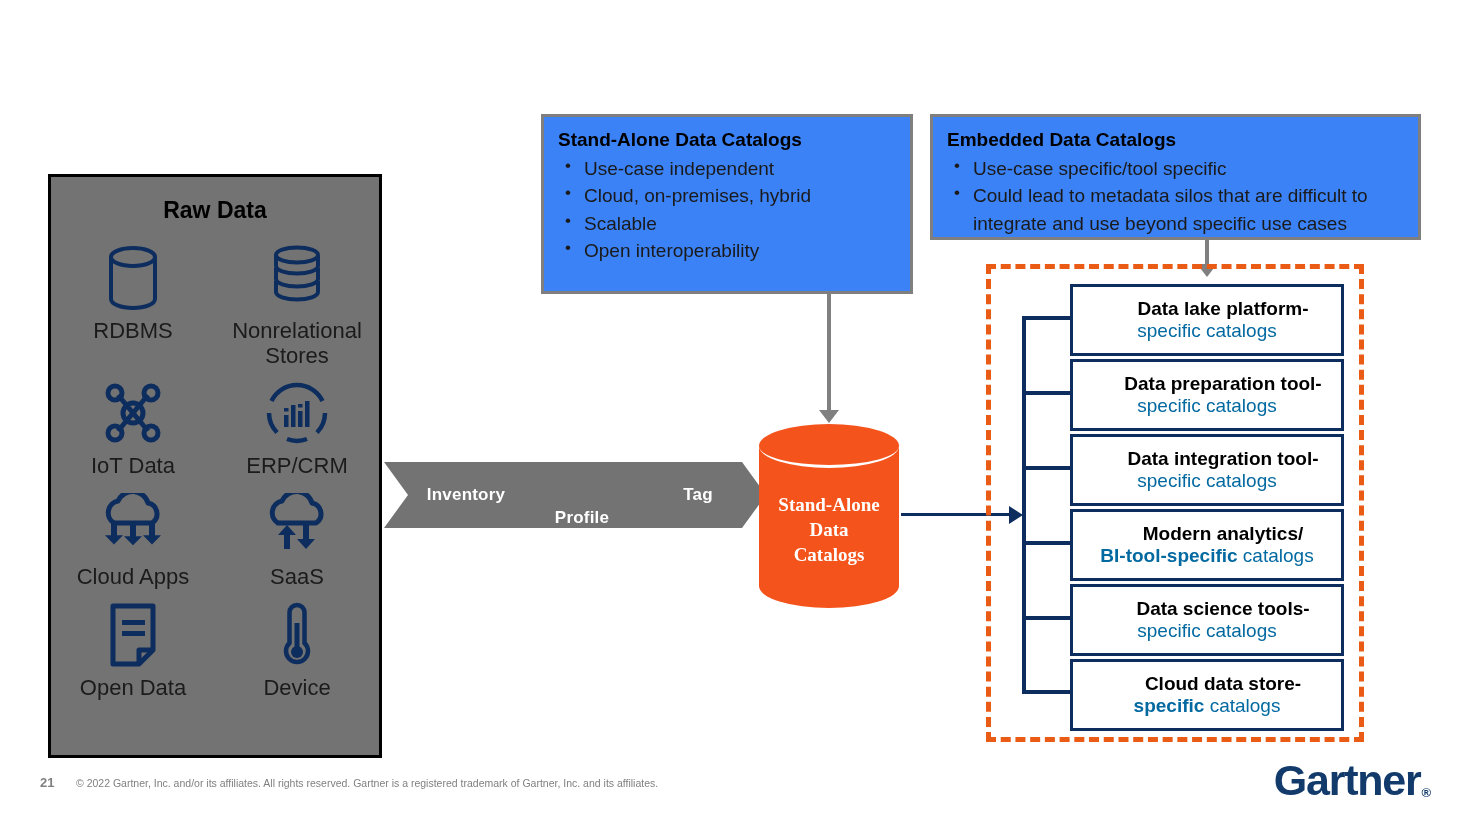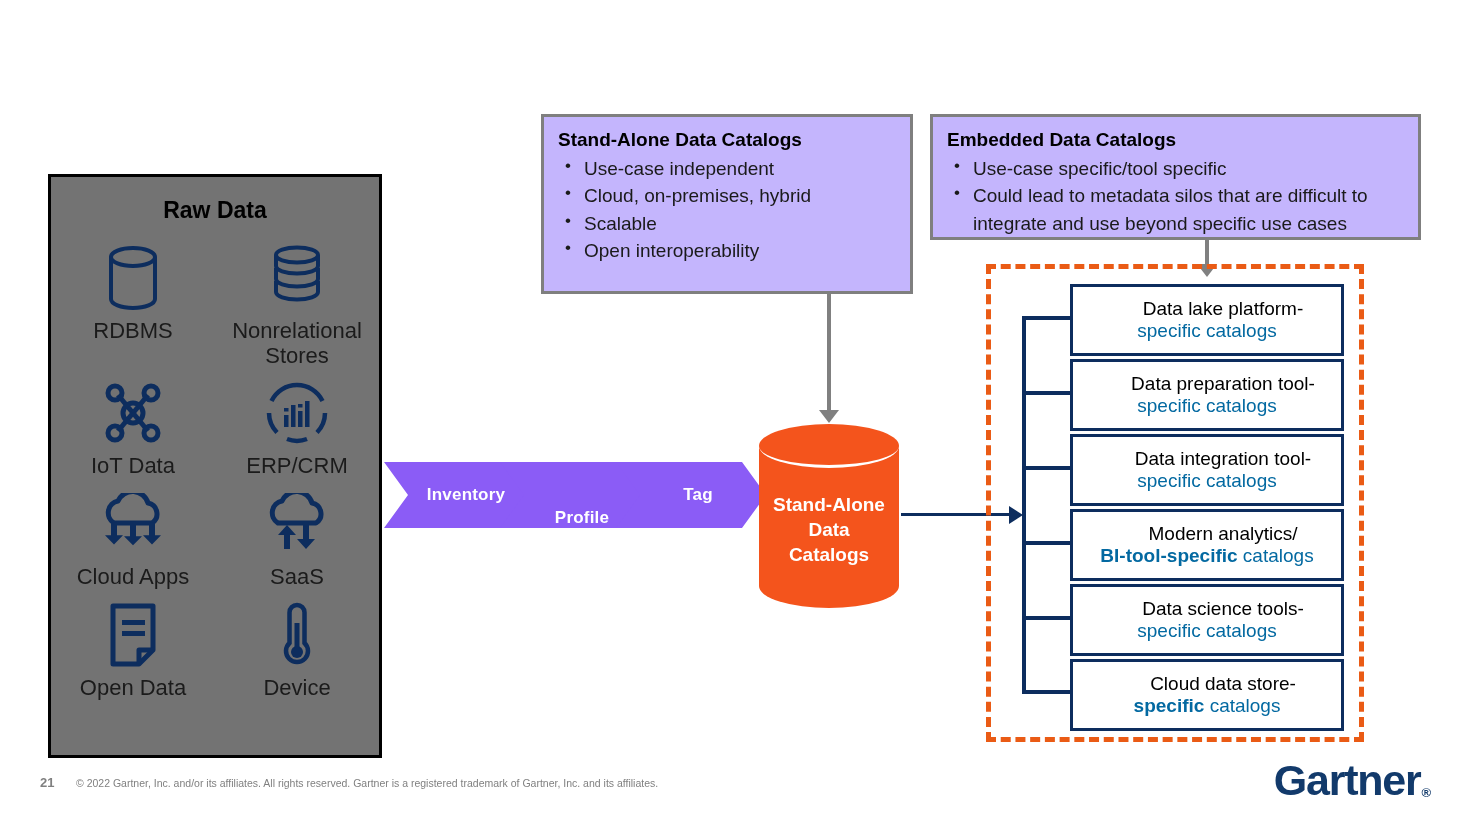--- a/index.html
+++ b/index.html
@@ -36,21 +36,21 @@
   .icon-cell { display: flex; flex-direction: column; align-items: center; }
   .icon-art { height: 78px; display: flex; align-items: center; justify-content: center; }
   .icon-label {
     font-size: 22px; color: #1b1b1b; text-align: center; line-height: 1.12;
     margin-top: 2px; max-width: 150px;
   }
   .icon-art svg { display: block; }
 
   
   .callout {
-    position: absolute; background: #c4b5fd;
+    position: absolute; background: #3b82f6;
     border: 3px solid #7F7F7F; padding: 12px 14px 10px 14px;
   }
   .callout-title { font-size: 19px; font-weight: 700; color: #000; margin-bottom: 4px; }
   .callout ul { list-style: none; }
   .callout li {
     font-size: 19px; color: #1a1a1a; line-height: 1.44;
     padding-left: 26px; position: relative;
   }
   .callout li::before {
     content: "\2022"; position: absolute; left: 7px; top: -1px;
@@ -65,32 +65,32 @@
   }
   .gray-head {
     position: absolute; width: 0; height: 0;
     border-left: 10px solid transparent; border-right: 10px solid transparent;
     border-top: 13px solid #808080;
   }
 
   
   .chev {
     position: absolute; top: 462px; height: 66px;
-    background: #8b5cf6; color: #ffffff;
+    background: #737373; color: #ffffff;
     display: flex; align-items: center; justify-content: center;
     font-size: 17px; font-weight: 700; letter-spacing: .2px;
     clip-path: polygon(0 0, calc(100% - 24px) 0, 100% 50%, calc(100% - 24px) 100%, 0 100%, 24px 50%);
   }
   #chev-1 { left: 384px; width: 150px; clip-path: polygon(0 0, calc(100% - 24px) 0, 100% 50%, calc(100% - 24px) 100%, 0 100%, 24px 50%); }
   #chev-2 { left: 500px; width: 150px; align-items: flex-end; }
   #chev-3 { left: 616px; width: 150px; }
   .chev span { padding-left: 14px; }
 
   
-  #cylinder { position: absolute; left: 759px; top: 424px; width: 140px; height: 184px; }
+  #cylinder { position: absolute; left: 759px; top: 424px; width: 140px; height: 184px; font-family: Liberation Serif, serif; }
   .cyl-body { position:absolute; left:0; top:22px; width:140px; height:140px; background:#F4541C; }
   .cyl-top {
     position:absolute; left:0; top:0; width:140px; height:44px;
     background:#F4541C; border-radius:50%;
     border-bottom: 3px solid #ffffff;
   }
   .cyl-bottom {
     position:absolute; left:0; top:140px; width:140px; height:44px;
     background:#F4541C; border-radius:50%;
   }
@@ -118,21 +118,21 @@
   .bracket-v { position:absolute; background:#0D2D5E; width:4px; }
   .bracket-h { position:absolute; background:#0D2D5E; height:4px; }
 
   
   .cat-box {
     position: absolute; left: 1070px; width: 274px; height: 70px;
     border: 3px solid #0D2D5E; background:#ffffff;
     display:flex; flex-direction:column; align-items:center; justify-content:center;
     text-align:center; line-height:1.16;
   }
-  .cat-line1 { font-size: 19px; font-weight: 400; color: #000; padding-left: 32px; }
+  .cat-line1 { font-size: 19px; font-weight: 700; color: #000; padding-left: 32px; }
   .cat-line2 { font-size: 19px; font-weight: 400; color: #0369a1; }
   .cat-line2 b { font-weight: 700; }
 
   
   .page-num {
     position:absolute; left: 40px; top: 775px;
     font-size: 13px; font-weight: 700; color: #808080;
   }
   .copyright {
     position:absolute; left: 76px; top: 777px;

